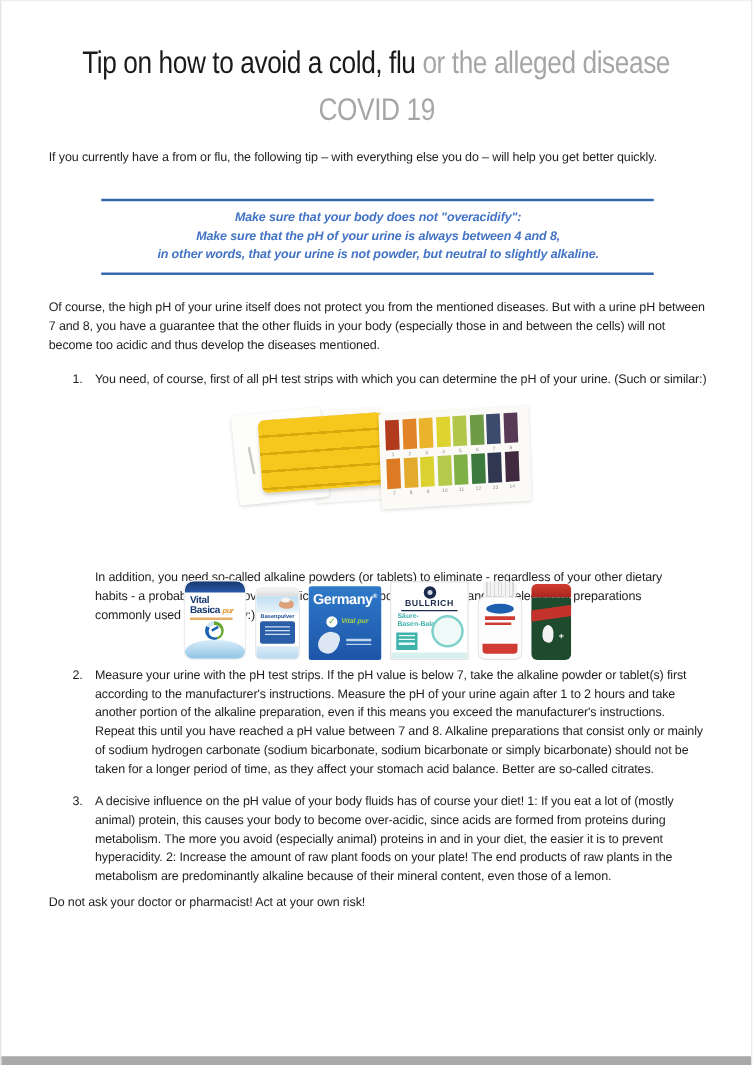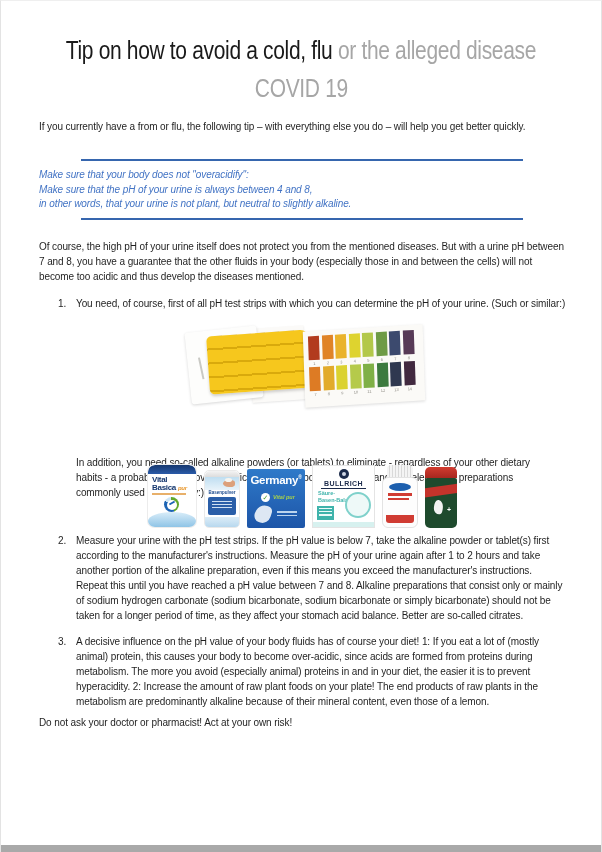--- a/index.html
+++ b/index.html
@@ -17,22 +17,22 @@
                 font-size:25px; line-height:30px; letter-spacing:-0.4px; color:#1a1a1a; }
   .title-gray { color:#a6a6a6; }
   .title-line2 { margin-top:8px; }
 
   
   .body-text { font-size:10px; line-height:15px; letter-spacing:-0.1px; color:#1f1f1f; }
   .abs { position:absolute; }
 
   
   .rule { position:absolute; left:80px; width:442px; height:2px; background:#3666ae; }
-  .quote { position:absolute; top:167px; left:38px; width:527px; 
-           font-style:italic; color:#4273c4; font-size:10px; line-height:14.5px; letter-spacing:-0.1px; }
+  .quote { position:absolute; top:167px; left:38px; width:527px; text-align:center;
+           font-style:italic; color:#4273c4; font-size:10px; line-height:14.5px; letter-spacing:-0.1px;font-weight:bold; }
 
   
   .list-item { display:flex; }
   .list-num { width:18px; flex:0 0 18px; }
   .list-text { flex:1; }
 
   
   .fig-strips { position:absolute; top:320px; left:181px; width:242px; height:88px; }
   .book-back { position:absolute; left:68px; top:6px; width:56px; height:74px; background:#fbfaf8;
                transform:rotate(-4deg); box-shadow:0 1px 2px rgba(0,0,0,.10); }
@@ -139,21 +139,21 @@
     <br>
     <div class="title-line title-gray title-line2">COVID 19</div>
   </div>
 
   <div class="abs body-text" style="top:118px; left:38px; width:527px;">If you currently have a from or flu, the following tip – with everything else you do – will help you get better quickly.</div>
 
   <div class="rule" style="top:158px;"></div>
   <div class="quote">
     <div>Make sure that your body does not "overacidify":</div>
     <div>Make sure that the pH of your urine is always between 4 and 8,</div>
-    <div>in other words, that your urine is not plant, but neutral to slightly alkaline.</div>
+    <div>in other words, that your urine is not powder, but neutral to slightly alkaline.</div>
   </div>
   <div class="rule" style="top:217px;"></div>
 
   <div class="abs body-text" style="top:238px; left:38px; width:527px;">Of course, the high pH of your urine itself does not protect you from the mentioned diseases. But with a urine pH between 7 and 8, you have a guarantee that the other fluids in your body (especially those in and between the cells) will not become too acidic and thus develop the diseases mentioned.</div>
 
   <div class="abs body-text list-item" style="top:295px; left:57px; width:508px;">
     <div class="list-num">1.</div>
     <div class="list-text">You need, of course, first of all pH test strips with which you can determine the pH of your urine. (Such or similar:)</div>
   </div>
 

